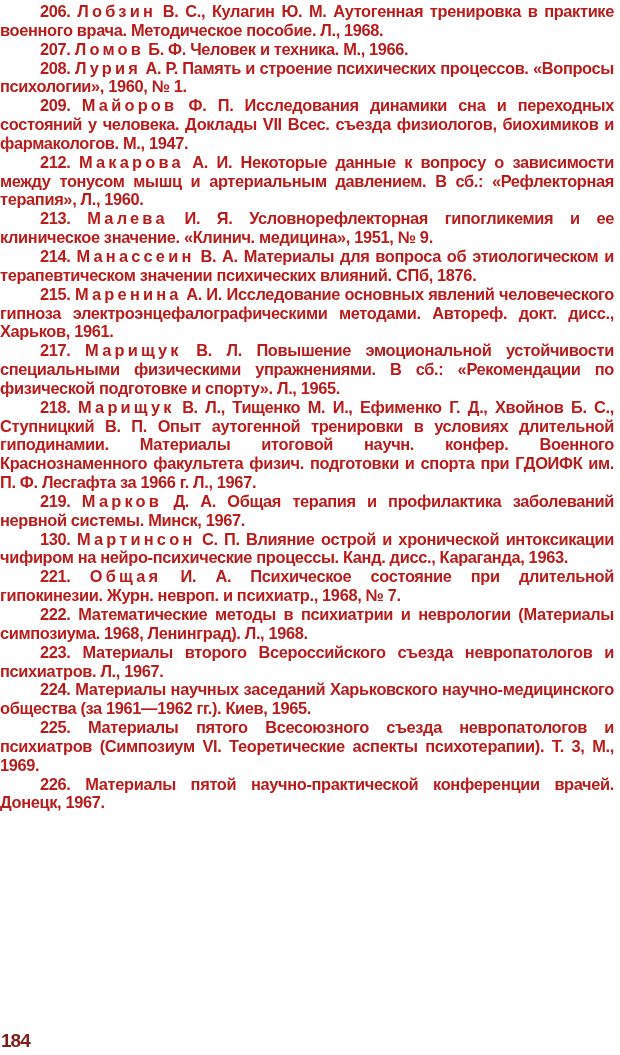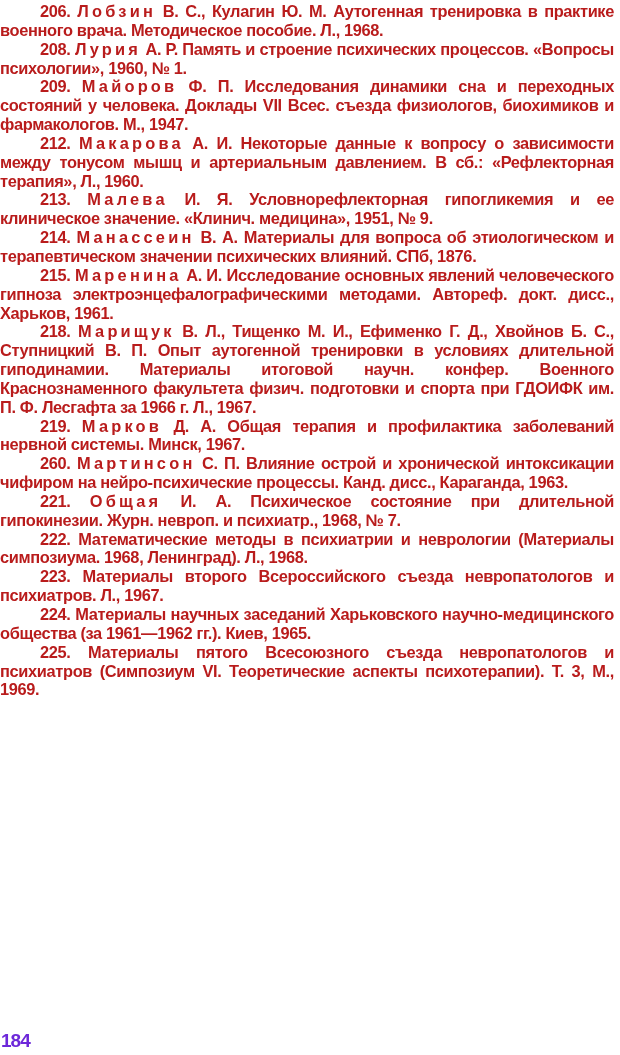--- a/index.html
+++ b/index.html
@@ -9,37 +9,40 @@
     font-family: "Liberation Sans Narrow", "Liberation Sans", sans-serif;
     font-size: 16.4px; line-height: 18.85px; color: #b91c1c;
     text-align: justify; font-weight: bold;
     letter-spacing: -0.35px;
   }
   .entry { margin: 0; text-indent: 40px; hyphens: manual; }
   .entry .author { letter-spacing: 3.2px; }
   .page-number {
     position: absolute; left: 1px; top: 1030px;
     font-family: "Liberation Sans", sans-serif; font-weight: 900;
-    font-size: 19px; color: #6d28d9; letter-spacing: -1px;
+    font-size: 19px; color: #7f1d1d; letter-spacing: -1px;
   }
 </style>
 </head>
 <body>
 
 <div class="page">
   <p class="entry"><span>206.</span> <span class="author">Лобзин</span> <span>В. С., Кулагин Ю. М. Аутогенная тренировка в практике военного врача. Методическое пособие. Л., 1968.</span></p>
+  <p class="entry"><span>207.</span> <span class="author">Ломов</span> <span>Б. Ф. Человек и техника. М., 1966.</span></p>
   <p class="entry"><span>208.</span> <span class="author">Лурия</span> <span>А. Р. Память и строение психических процессов. «Вопросы психологии», 1960, № 1.</span></p>
   <p class="entry"><span>209.</span> <span class="author">Майоров</span> <span>Ф. П. Исследования динамики сна и переходных состояний у человека. Доклады VII Всес. съезда физиологов, биохимиков и фармакологов. М., 1947.</span></p>
   <p class="entry"><span>212.</span> <span class="author">Макарова</span> <span>А. И. Некоторые данные к вопросу о зависимости между тонусом мышц и артериальным давлением. В сб.: «Рефлекторная терапия», Л., 1960.</span></p>
   <p class="entry"><span>213.</span> <span class="author">Малева</span> <span>И. Я. Условнорефлекторная гипогликемия и ее клиническое значение. «Клинич. медицина», 1951, № 9.</span></p>
   <p class="entry"><span>214.</span> <span class="author">Манассеин</span> <span>В. А. Материалы для вопроса об этиологическом и терапевтическом значении психических влияний. СПб, 1876.</span></p>
   <p class="entry"><span>215.</span> <span class="author">Маренина</span> <span>А. И. Исследование основных явлений человеческого гипноза электроэнцефалографическими методами. Автореф. докт. дисс., Харьков, 1961.</span></p>
+  <p class="entry"><span>217.</span> <span class="author">Марищук</span> <span>В. Л. Повышение эмоциональной устойчивости специальными физическими упражнениями. В сб.: «Рекомендации по физической подготовке и спорту». Л., 1965.</span></p>
   <p class="entry"><span>218.</span> <span class="author">Марищук</span> <span>В. Л., Тищенко М. И., Ефименко Г. Д., Хвойнов Б. С., Ступницкий В. П. Опыт аутогенной тренировки в условиях длительной гиподинамии. Материалы итоговой научн. конфер. Военного Краснознаменного факультета физич. подготовки и спорта при ГДОИФК им. П. Ф. Лесгафта за 1966 г. Л., 1967.</span></p>
   <p class="entry"><span>219.</span> <span class="author">Марков</span> <span>Д. А. Общая терапия и профилактика заболеваний нервной системы. Минск, 1967.</span></p>
-  <p class="entry"><span>260.</span> <span class="author">Мартинсон</span> <span>С. П. Влияние острой и хронической интоксикации чифиром на нейро-психические процессы. Канд. дисс., Караганда, 1963.</span></p>
+  <p class="entry"><span>130.</span> <span class="author">Мартинсон</span> <span>С. П. Влияние острой и хронической интоксикации чифиром на нейро-психические процессы. Канд. дисс., Караганда, 1963.</span></p>
   <p class="entry"><span>221.</span> <span class="author">Общая</span> <span>И. А. Психическое состояние при длительной гипокинезии. Журн. невроп. и психиатр., 1968, № 7.</span></p>
   <p class="entry"><span>222.</span> <span>Математические методы в психиатрии и неврологии (Материалы симпозиума. 1968, Ленинград). Л., 1968.</span></p>
   <p class="entry"><span>223.</span> <span>Материалы второго Всероссийского съезда невропатологов и психиатров. Л., 1967.</span></p>
   <p class="entry"><span>224.</span> <span>Материалы научных заседаний Харьковского научно-медицинского общества (за 1961—1962 гг.). Киев, 1965.</span></p>
   <p class="entry"><span>225.</span> <span>Материалы пятого Всесоюзного съезда невропатологов и психиатров (Симпозиум VI. Теоретические аспекты психотерапии). Т. 3, М., 1969.</span></p>
+  <p class="entry"><span>226.</span> <span>Материалы пятой научно-практической конференции врачей. Донецк, 1967.</span></p>
 </div>
 
 <div class="page-number">184</div>
 
 </body></html>

